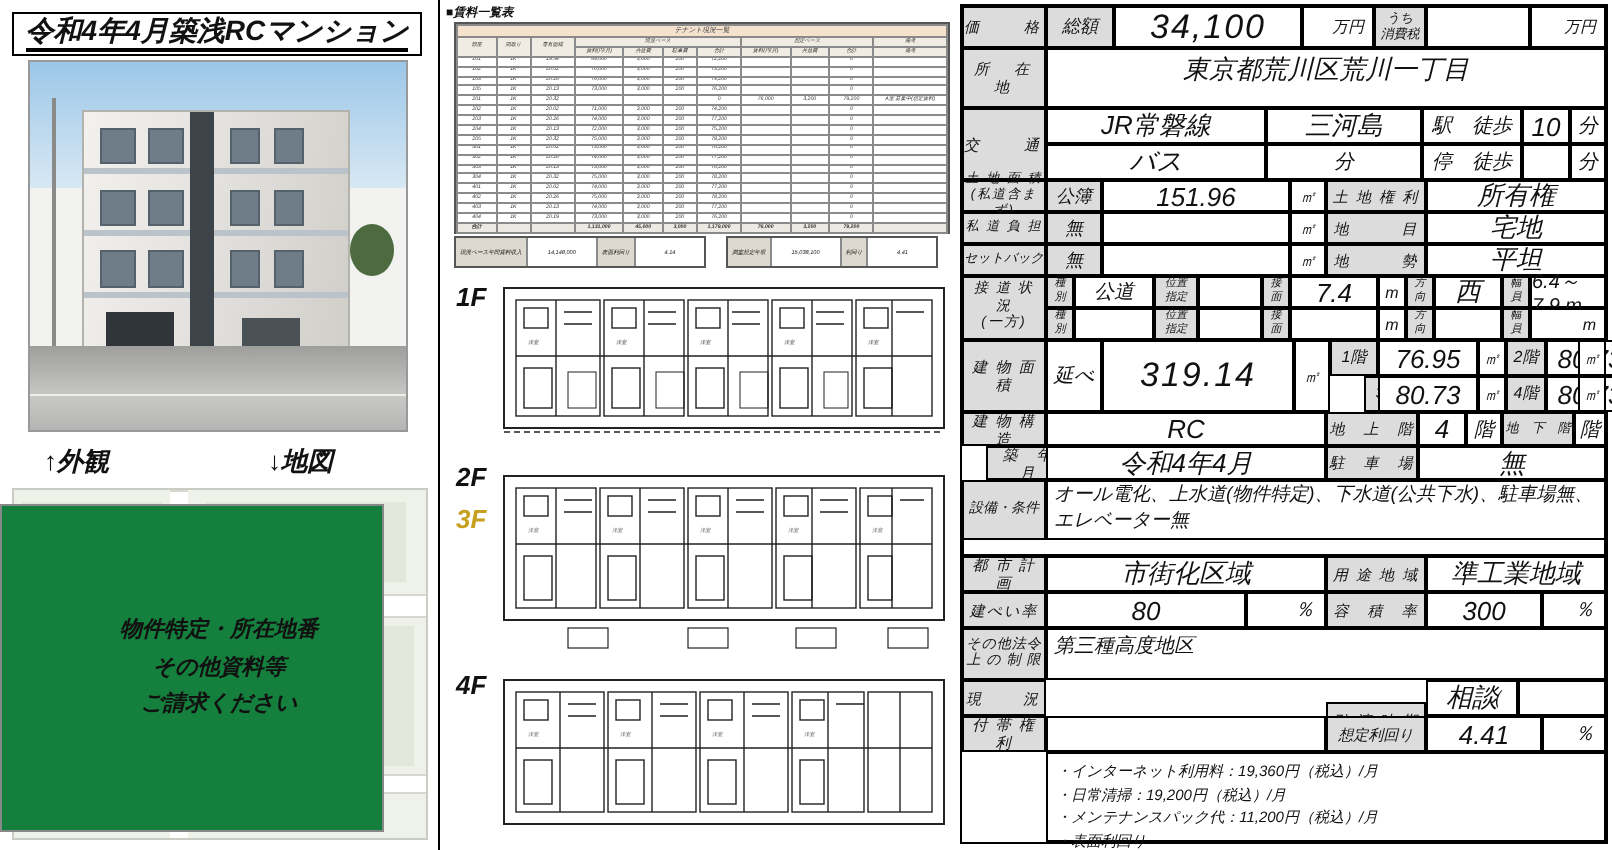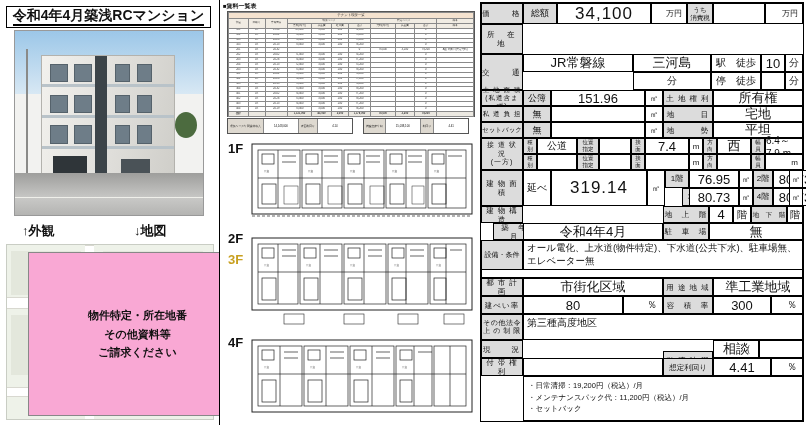--- a/index.html
+++ b/index.html
@@ -1,18 +1,18 @@
 <!DOCTYPE html>
 <html><head>
 <meta charset="utf-8">
 <style>
   html,body{margin:0;padding:0;background:#ffffff;}
   body{width:806px;height:425px;overflow:hidden;
        font-family:"Liberation Sans","DejaVu Sans",sans-serif;color:#111;}
-  #page{position:relative;width:806px;height:321px;background:#fff;}
+  #page{position:relative;width:806px;height:321px;background:#fff;font-style:italic;}
 
   
   .abs{position:absolute;box-sizing:border-box;}
 
   
   #title-box{left:6px;top:6px;width:205px;height:22px;border:1px solid #000;
              background:#fff;display:flex;align-items:center;justify-content:center;}
   #title-box .t{font-size:14px;font-weight:bold;border-bottom:2px solid #000;
                 line-height:1.1;white-space:nowrap;}
   #photo{left:14px;top:30px;width:190px;height:186px;border:1px solid #999;overflow:hidden;
@@ -30,21 +30,21 @@
   .ph-tree{position:absolute;background:#4c6b3f;border-radius:50%;}
   .ph-pole{position:absolute;background:#8a8a88;width:2px;}
   #cap-left{left:22px;top:222px;font-size:13px;font-weight:bold;}
   #cap-right{left:134px;top:222px;font-size:13px;font-weight:bold;}
   #map-area{left:6px;top:244px;width:208px;height:176px;
             background:#eef2e9;border:1px solid #c9cdc4;overflow:hidden;}
   .mp-road{position:absolute;background:#ffffff;border-top:1px solid #d8d8d0;border-bottom:1px solid #d8d8d0;}
   .mp-blk{position:absolute;background:#e3e7dc;}
   .mp-pin{position:absolute;width:7px;height:7px;border-radius:50% 50% 50% 0;
           background:#3b7dd8;transform:rotate(-45deg);}
-  #map-cover{left:28px;top:252px;width:192px;height:164px;background:#f9a8d4;
+  #map-cover{left:0;top:252px;width:192px;height:164px;background:#15803d;
              border:1px solid #888;display:flex;flex-direction:column;
              align-items:center;justify-content:center;padding-left:27px;}
   #map-cover div{font-size:11px;font-weight:bold;line-height:1.7;}
 
   
   #mid{left:219px;top:0;width:258px;height:425px;border-left:1px solid #000;}
   #roll-title{left:223px;top:2px;font-size:6px;font-weight:bold;letter-spacing:0;}
   #roll{left:227px;top:11px;width:248px;height:106px;border:1px solid #555;background:#fff;}
   table.rt{border-collapse:collapse;width:100%;table-layout:fixed;}
   table.rt td,table.rt th{border:.5px solid #8a8a8a;font-size:2.6px;line-height:1;
@@ -539,27 +539,29 @@
     <div class="u bb gl" style="left:0;top:0;width:42px;height:21px">価　　格</div>
     <div class="u bb gl nosp" style="left:42px;top:0;width:34px;height:21px;font-size:9px">総額</div>
     <div class="u bb gv big" style="left:76px;top:0;width:94px;height:21px">34,100</div>
     <div class="u bb gv xs" style="left:170px;top:0;width:36px;height:21px;justify-content:flex-end;padding-right:4px">万円</div>
     <div class="u bb gl nosp" style="left:206px;top:0;width:26px;height:21px;font-size:6.5px;white-space:pre-line">うち
 消費税</div>
     <div class="u bb gv" style="left:232px;top:0;width:52px;height:21px"></div>
     <div class="u bb gv xs" style="left:284px;top:0;width:38px;height:21px;justify-content:flex-end;padding-right:4px">万円</div>
 
     <div class="u bb gl" style="left:0;top:21px;width:42px;height:30px">所　在　地</div>
+    <div class="u bb gv" style="left:42px;top:21px;width:280px;height:30px;align-items:flex-start;padding-top:1px">東京都荒川区荒川一丁目</div>
 
     <div class="u bb gv" style="left:42px;top:51px;width:110px;height:18px">JR常磐線</div>
     <div class="u bb gl" style="left:0;top:51px;width:42px;height:36px">交　　通</div>
     <div class="u bb gv" style="left:152px;top:51px;width:78px;height:18px">三河島</div>
     <div class="u bb gv s" style="left:230px;top:51px;width:50px;height:18px">駅　徒歩</div>
     <div class="u bb gv" style="left:280px;top:51px;width:24px;height:18px">10</div>
     <div class="u bb gv s" style="left:304px;top:51px;width:18px;height:18px">分</div>
+    <div class="u bb gv" style="left:42px;top:69px;width:110px;height:18px">バス</div>
     <div class="u bb gv s" style="left:152px;top:69px;width:78px;height:18px">分</div>
     <div class="u bb gv s" style="left:230px;top:69px;width:50px;height:18px">停　徒歩</div>
     <div class="u bb gv" style="left:280px;top:69px;width:24px;height:18px"></div>
     <div class="u bb gv s" style="left:304px;top:69px;width:18px;height:18px">分</div>
 
     <div class="u bb gl nosp" style="left:0;top:87px;width:42px;height:16px;font-size:6.5px;white-space:pre-line;letter-spacing:1px">土 地 面 積
 (私道含まず)</div>
     <div class="u bb gl nosp" style="left:42px;top:87px;width:28px;height:16px;font-size:9px">公簿</div>
     <div class="u bb gv" style="left:70px;top:87px;width:94px;height:16px">151.96</div>
     <div class="u bb gv xs" style="left:164px;top:87px;width:18px;height:16px">㎡</div>
@@ -629,20 +631,21 @@
     <div class="u bb gv xs" style="left:308px;top:167px;width:14px;height:18px;justify-content:flex-end;padding-right:2px">㎡</div>
 
     <div class="u bb gl nosp" style="left:201px;top:185px;width:24px;height:18px;font-size:8px">3階</div>
     <div class="u bb gv" style="left:208px;top:185px;width:50px;height:18px">80.73</div>
     <div class="u bb gv xs" style="left:258px;top:185px;width:14px;height:18px">㎡</div>
     <div class="u bb gl nosp" style="left:272px;top:185px;width:20px;height:18px;font-size:8px">4階</div>
     <div class="u bb gv" style="left:292px;top:185px;width:44px;height:18px">80.73</div>
     <div class="u bb gv xs" style="left:308px;top:185px;width:14px;height:18px;justify-content:flex-end;padding-right:2px">㎡</div>
 
     <div class="u bb gl" style="left:0;top:203px;width:42px;height:17px;letter-spacing:1px">建 物 構 造</div>
+    <div class="u bb gv" style="left:42px;top:203px;width:140px;height:17px">RC</div>
     <div class="u bb gl" style="left:182px;top:203px;width:46px;height:17px;letter-spacing:1px">地　上　階</div>
     <div class="u bb gv" style="left:228px;top:203px;width:24px;height:17px">4</div>
     <div class="u bb gv s" style="left:252px;top:203px;width:18px;height:17px">階</div>
     <div class="u bb gl" style="left:270px;top:203px;width:36px;height:17px;letter-spacing:0;font-size:6.5px">地　下　階</div>
     <div class="u bb gv s" style="left:306px;top:203px;width:16px;height:17px">階</div>
 
     <div class="u bb gl" style="left:12px;top:220px;width:42px;height:17px;letter-spacing:1px">築　年　月</div>
     <div class="u bb gv" style="left:42px;top:220px;width:140px;height:17px">令和4年4月</div>
     <div class="u bb gl" style="left:182px;top:220px;width:46px;height:17px;letter-spacing:1px">駐　車　場</div>
     <div class="u bb gv" style="left:228px;top:220px;width:94px;height:17px">無</div>
@@ -675,19 +678,20 @@
     <div class="u bb gv" style="left:232px;top:337px;width:46px;height:18px">相談</div>
     <div class="u bb gv s" style="left:278px;top:337px;width:44px;height:18px">（　　　　　　）</div>
 
     <div class="u bb gl" style="left:0;top:355px;width:42px;height:18px;letter-spacing:1px">付 帯 権 利</div>
     <div class="u bb gv" style="left:42px;top:355px;width:140px;height:18px"></div>
     <div class="u bb gl nosp" style="left:182px;top:355px;width:50px;height:18px;font-size:7.5px">想定利回り</div>
     <div class="u bb gv" style="left:232px;top:355px;width:58px;height:18px">4.41</div>
     <div class="u bb gv s" style="left:290px;top:355px;width:32px;height:18px;justify-content:flex-end;padding-right:5px">％</div>
 
     <div class="u bb gv" id="notes" style="left:42px;top:373px;width:280px;height:45px">
+        <div>・インターネット利用料：19,360円（税込）/月</div>
         <div>・日常清掃：19,200円（税込）/月</div>
         <div>・メンテナンスパック代：11,200円（税込）/月</div>
-        <div>・セットバック</div>
+        <div>・表面利回り</div>
       </div>
   </div>
 
 </div>
 
 </body></html>

